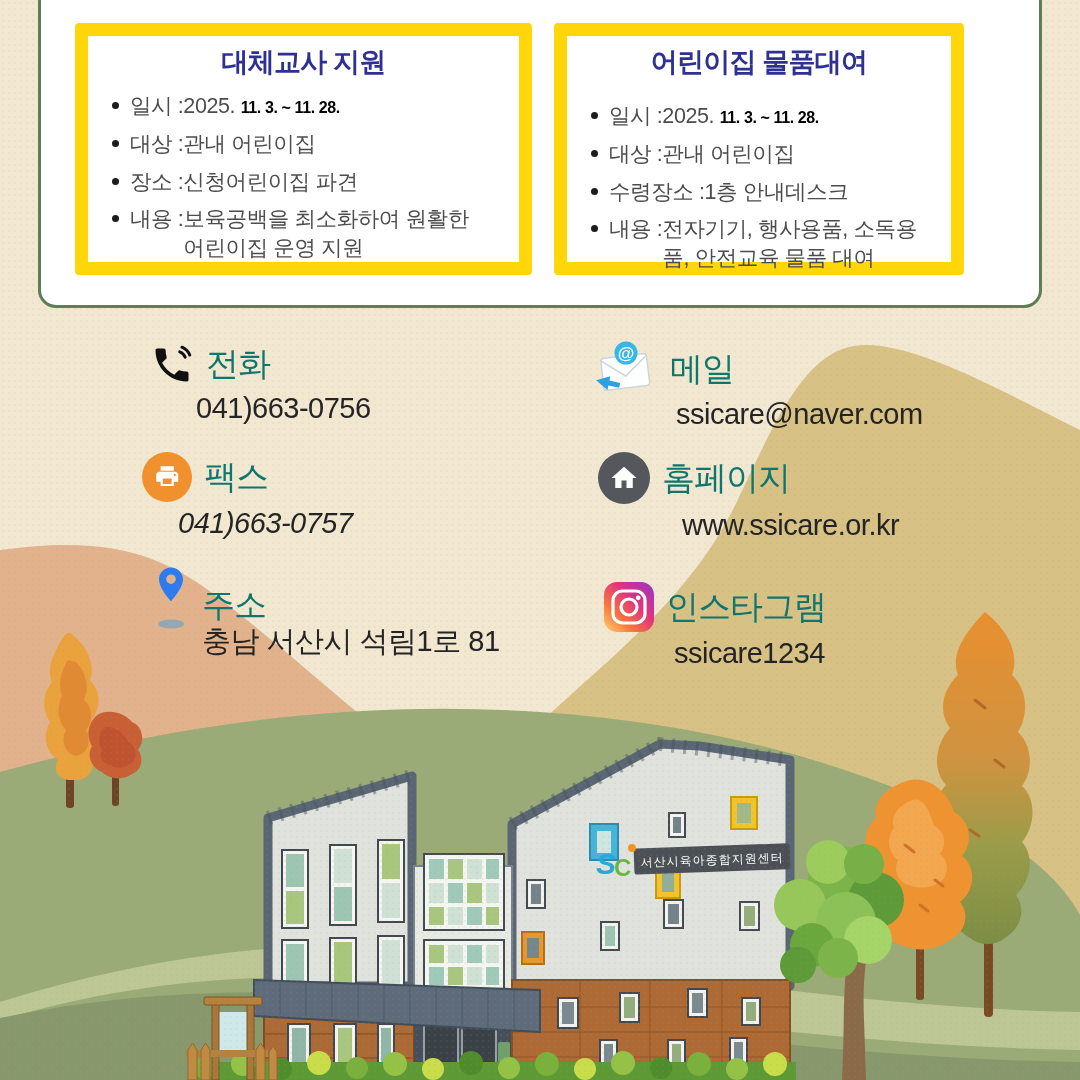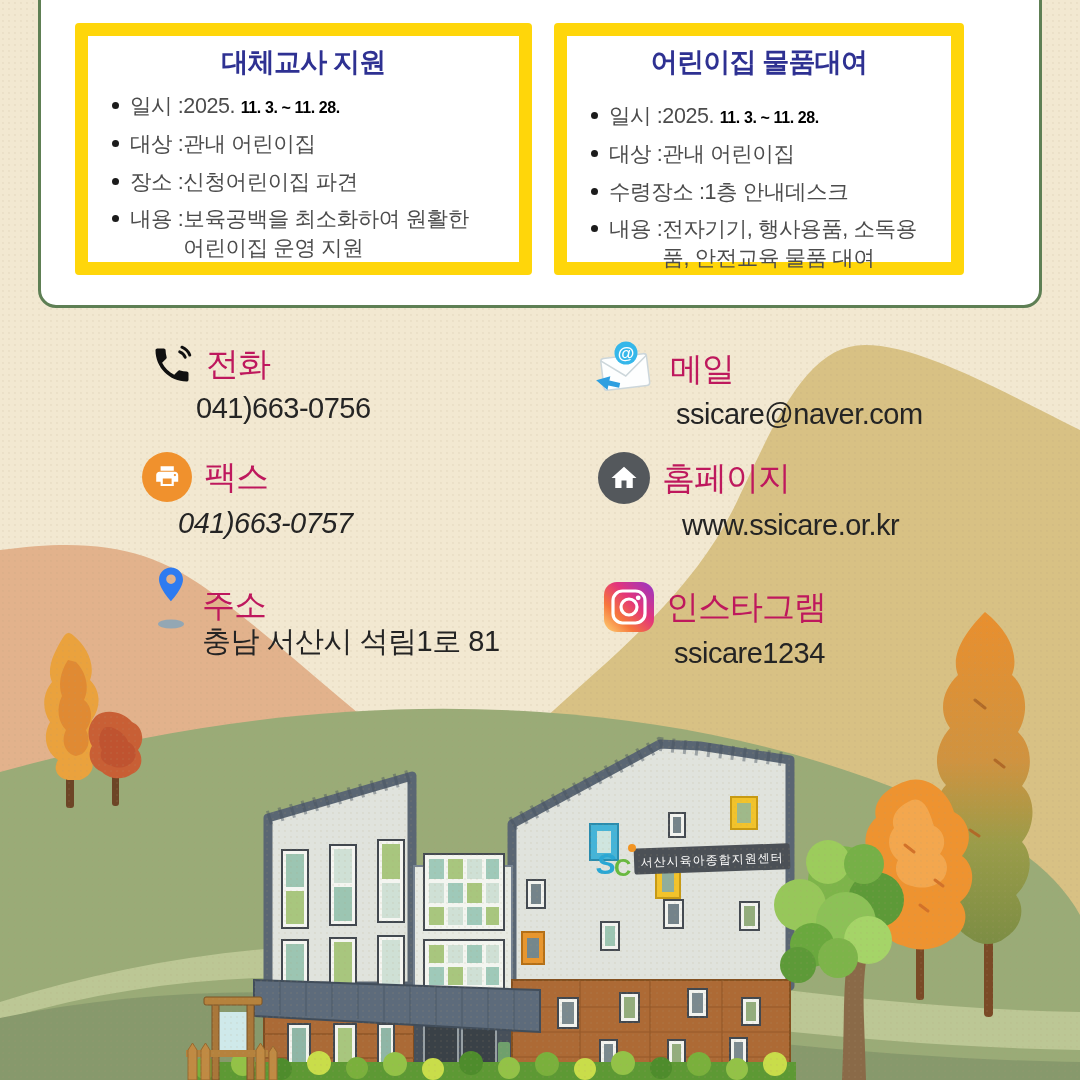--- a/index.html
+++ b/index.html
@@ -18,21 +18,21 @@
   .ybox-title{text-align:center;margin-top:8px;font-size:27px;font-weight:bold;color:#2e3192;letter-spacing:-0.8px;}
   .items{margin-top:12px;padding:0 26px 0 20px;}
   .items.loose{margin-top:22px;}
   .item{display:flex;font-size:21.5px;color:#4c4c4c;line-height:1.34;margin-bottom:9px;letter-spacing:-0.4px;}
   .dot{width:7px;height:7px;border-radius:50%;background:#1c1c1c;margin:10px 11px 0 4px;flex:none;}
   .lbl{white-space:nowrap;}
   .val{flex:1;}
   .strong{font-weight:bold;color:#000000;font-size:16px;}
   .contact{position:absolute;z-index:2;}
   .crow{display:flex;align-items:center;gap:12px;}
-  .clabel{font-size:33px;color:#be185d;letter-spacing:-1px;}
+  .clabel{font-size:33px;color:#0f766e;letter-spacing:-1px;}
   .cvalue{font-size:29px;color:#242424;margin-top:5px;letter-spacing:-0.5px;}
 </style>
 </head>
 <body>
 
 <div class="canvas">
 
   <svg class="scene" width="1080" height="1080" viewBox="0 0 1080 1080">
     <defs>
       <linearGradient id="tg" x1="0" y1="0" x2="0" y2="1">

